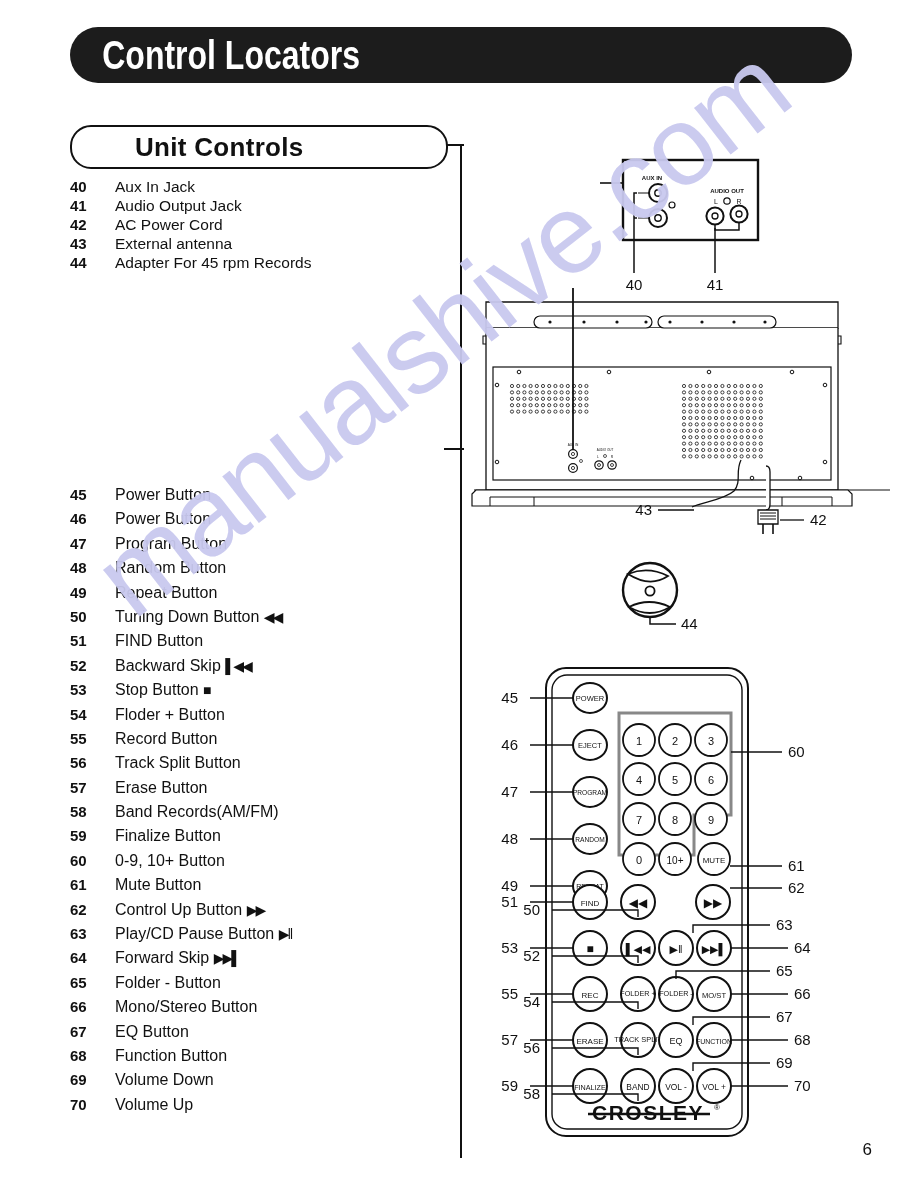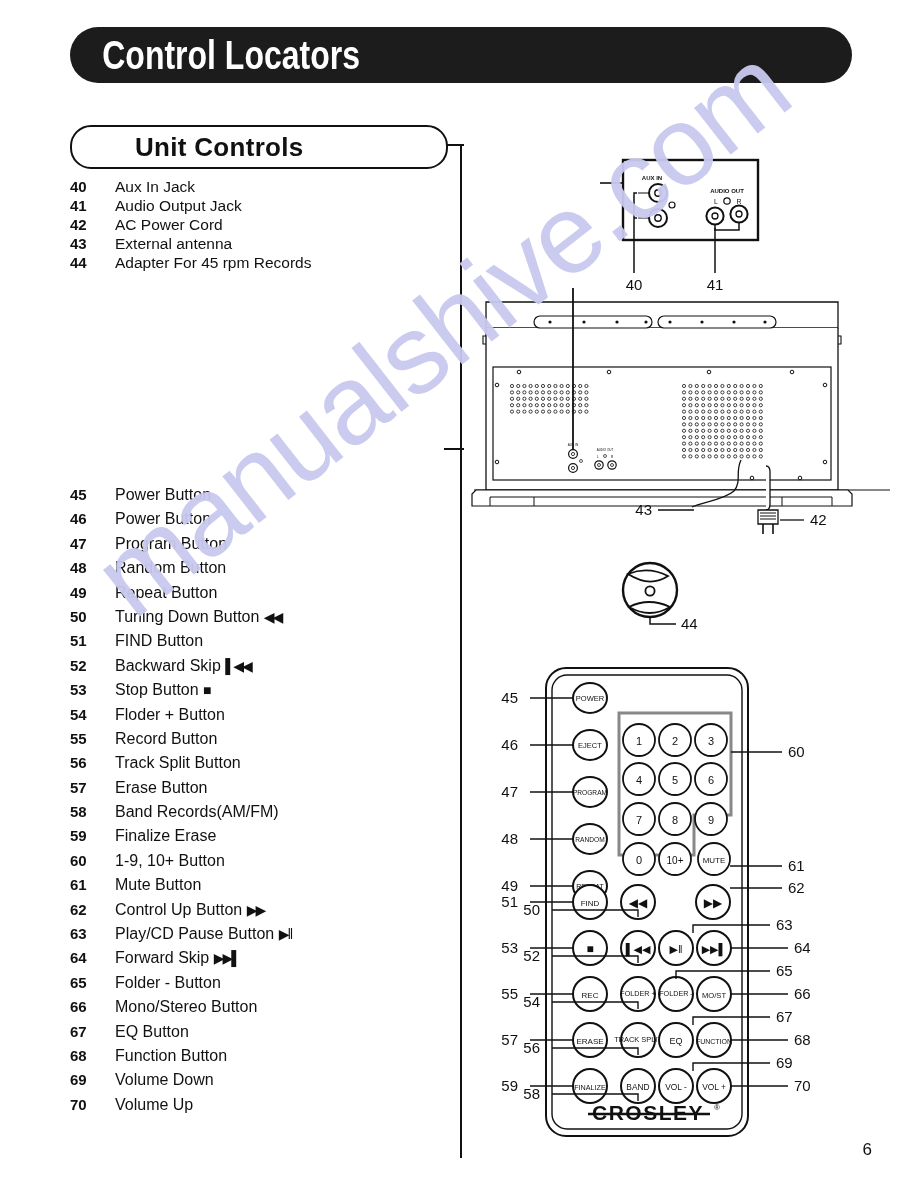--- a/index.html
+++ b/index.html
@@ -240,25 +240,25 @@
       <div class="list-row">
         <span class="row-num">57</span>
         <span class="row-txt"><span>Erase Button</span><span class="glyph"></span></span>
       </div>
       <div class="list-row">
         <span class="row-num">58</span>
         <span class="row-txt"><span>Band Records(AM/FM)</span><span class="glyph"></span></span>
       </div>
       <div class="list-row">
         <span class="row-num">59</span>
-        <span class="row-txt"><span>Finalize Erase</span><span class="glyph"></span></span>
+        <span class="row-txt"><span>Finalize Button</span><span class="glyph"></span></span>
       </div>
       <div class="list-row">
         <span class="row-num">60</span>
-        <span class="row-txt"><span>1-9, 10+ Button</span><span class="glyph"></span></span>
+        <span class="row-txt"><span>0-9, 10+ Button</span><span class="glyph"></span></span>
       </div>
       <div class="list-row">
         <span class="row-num">61</span>
         <span class="row-txt"><span>Mute Button</span><span class="glyph"></span></span>
       </div>
       <div class="list-row">
         <span class="row-num">62</span>
         <span class="row-txt"><span>Control Up Button </span><span class="glyph">▶▶</span></span>
       </div>
       <div class="list-row">

